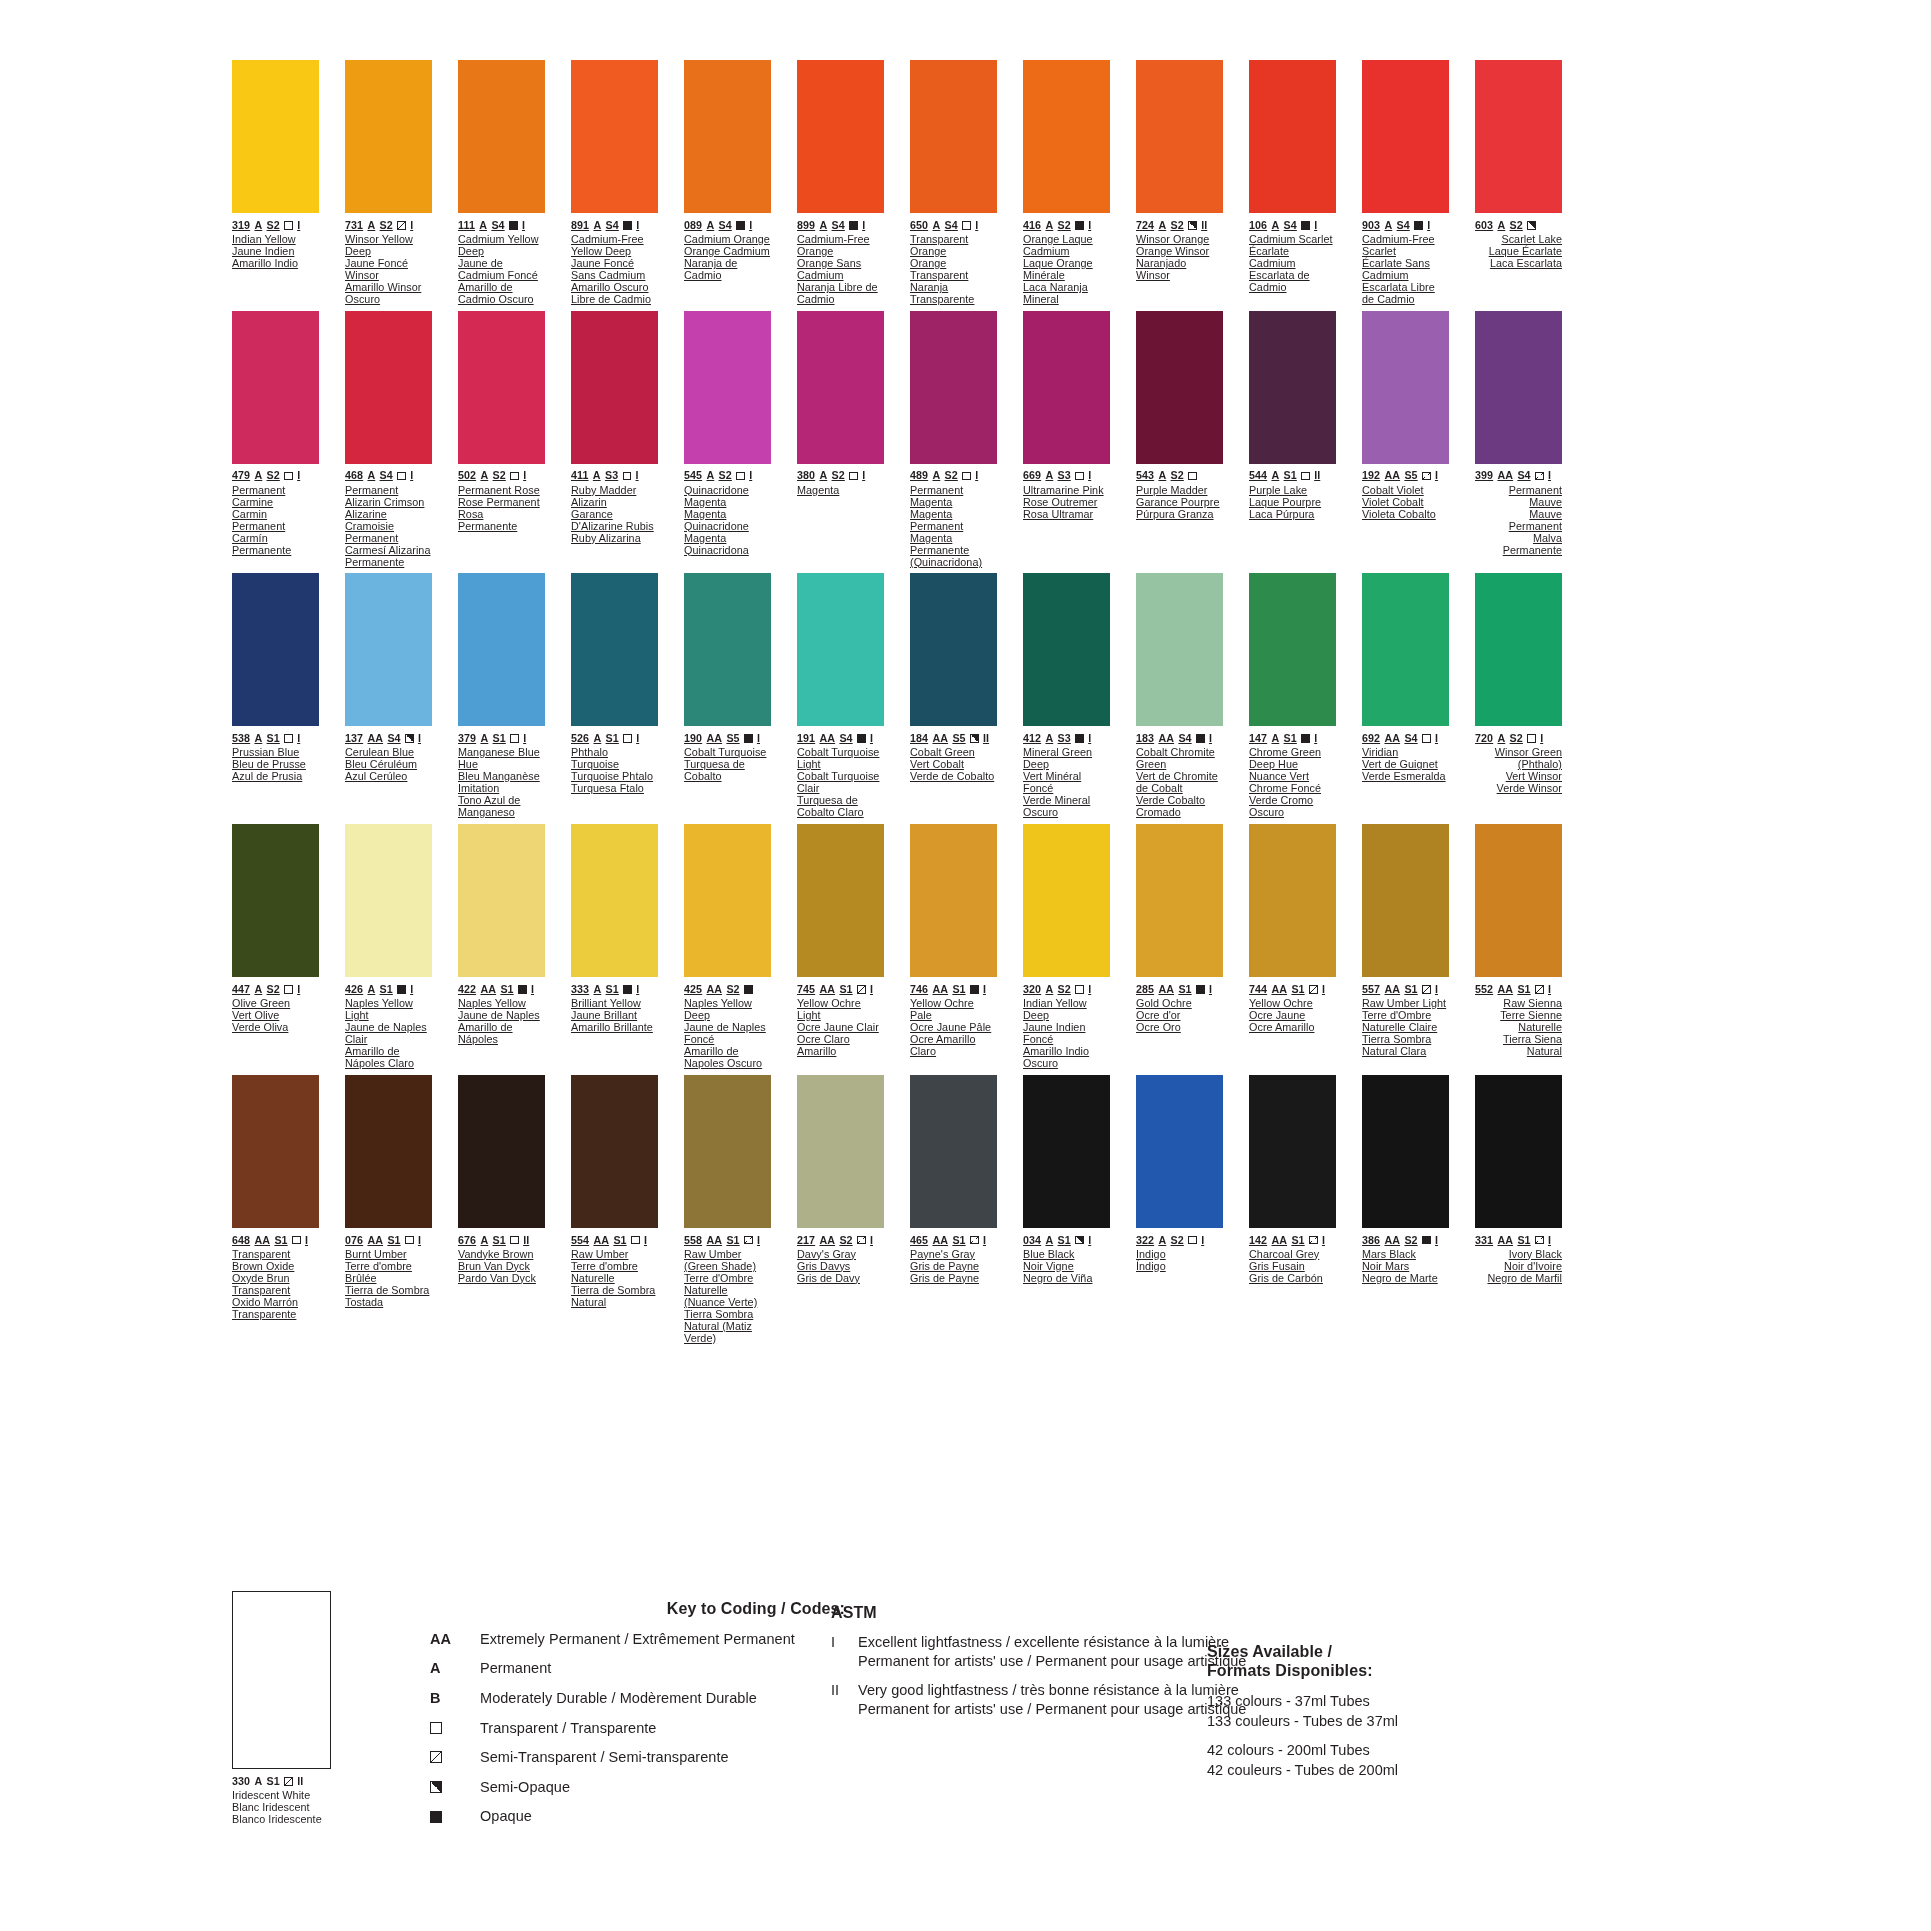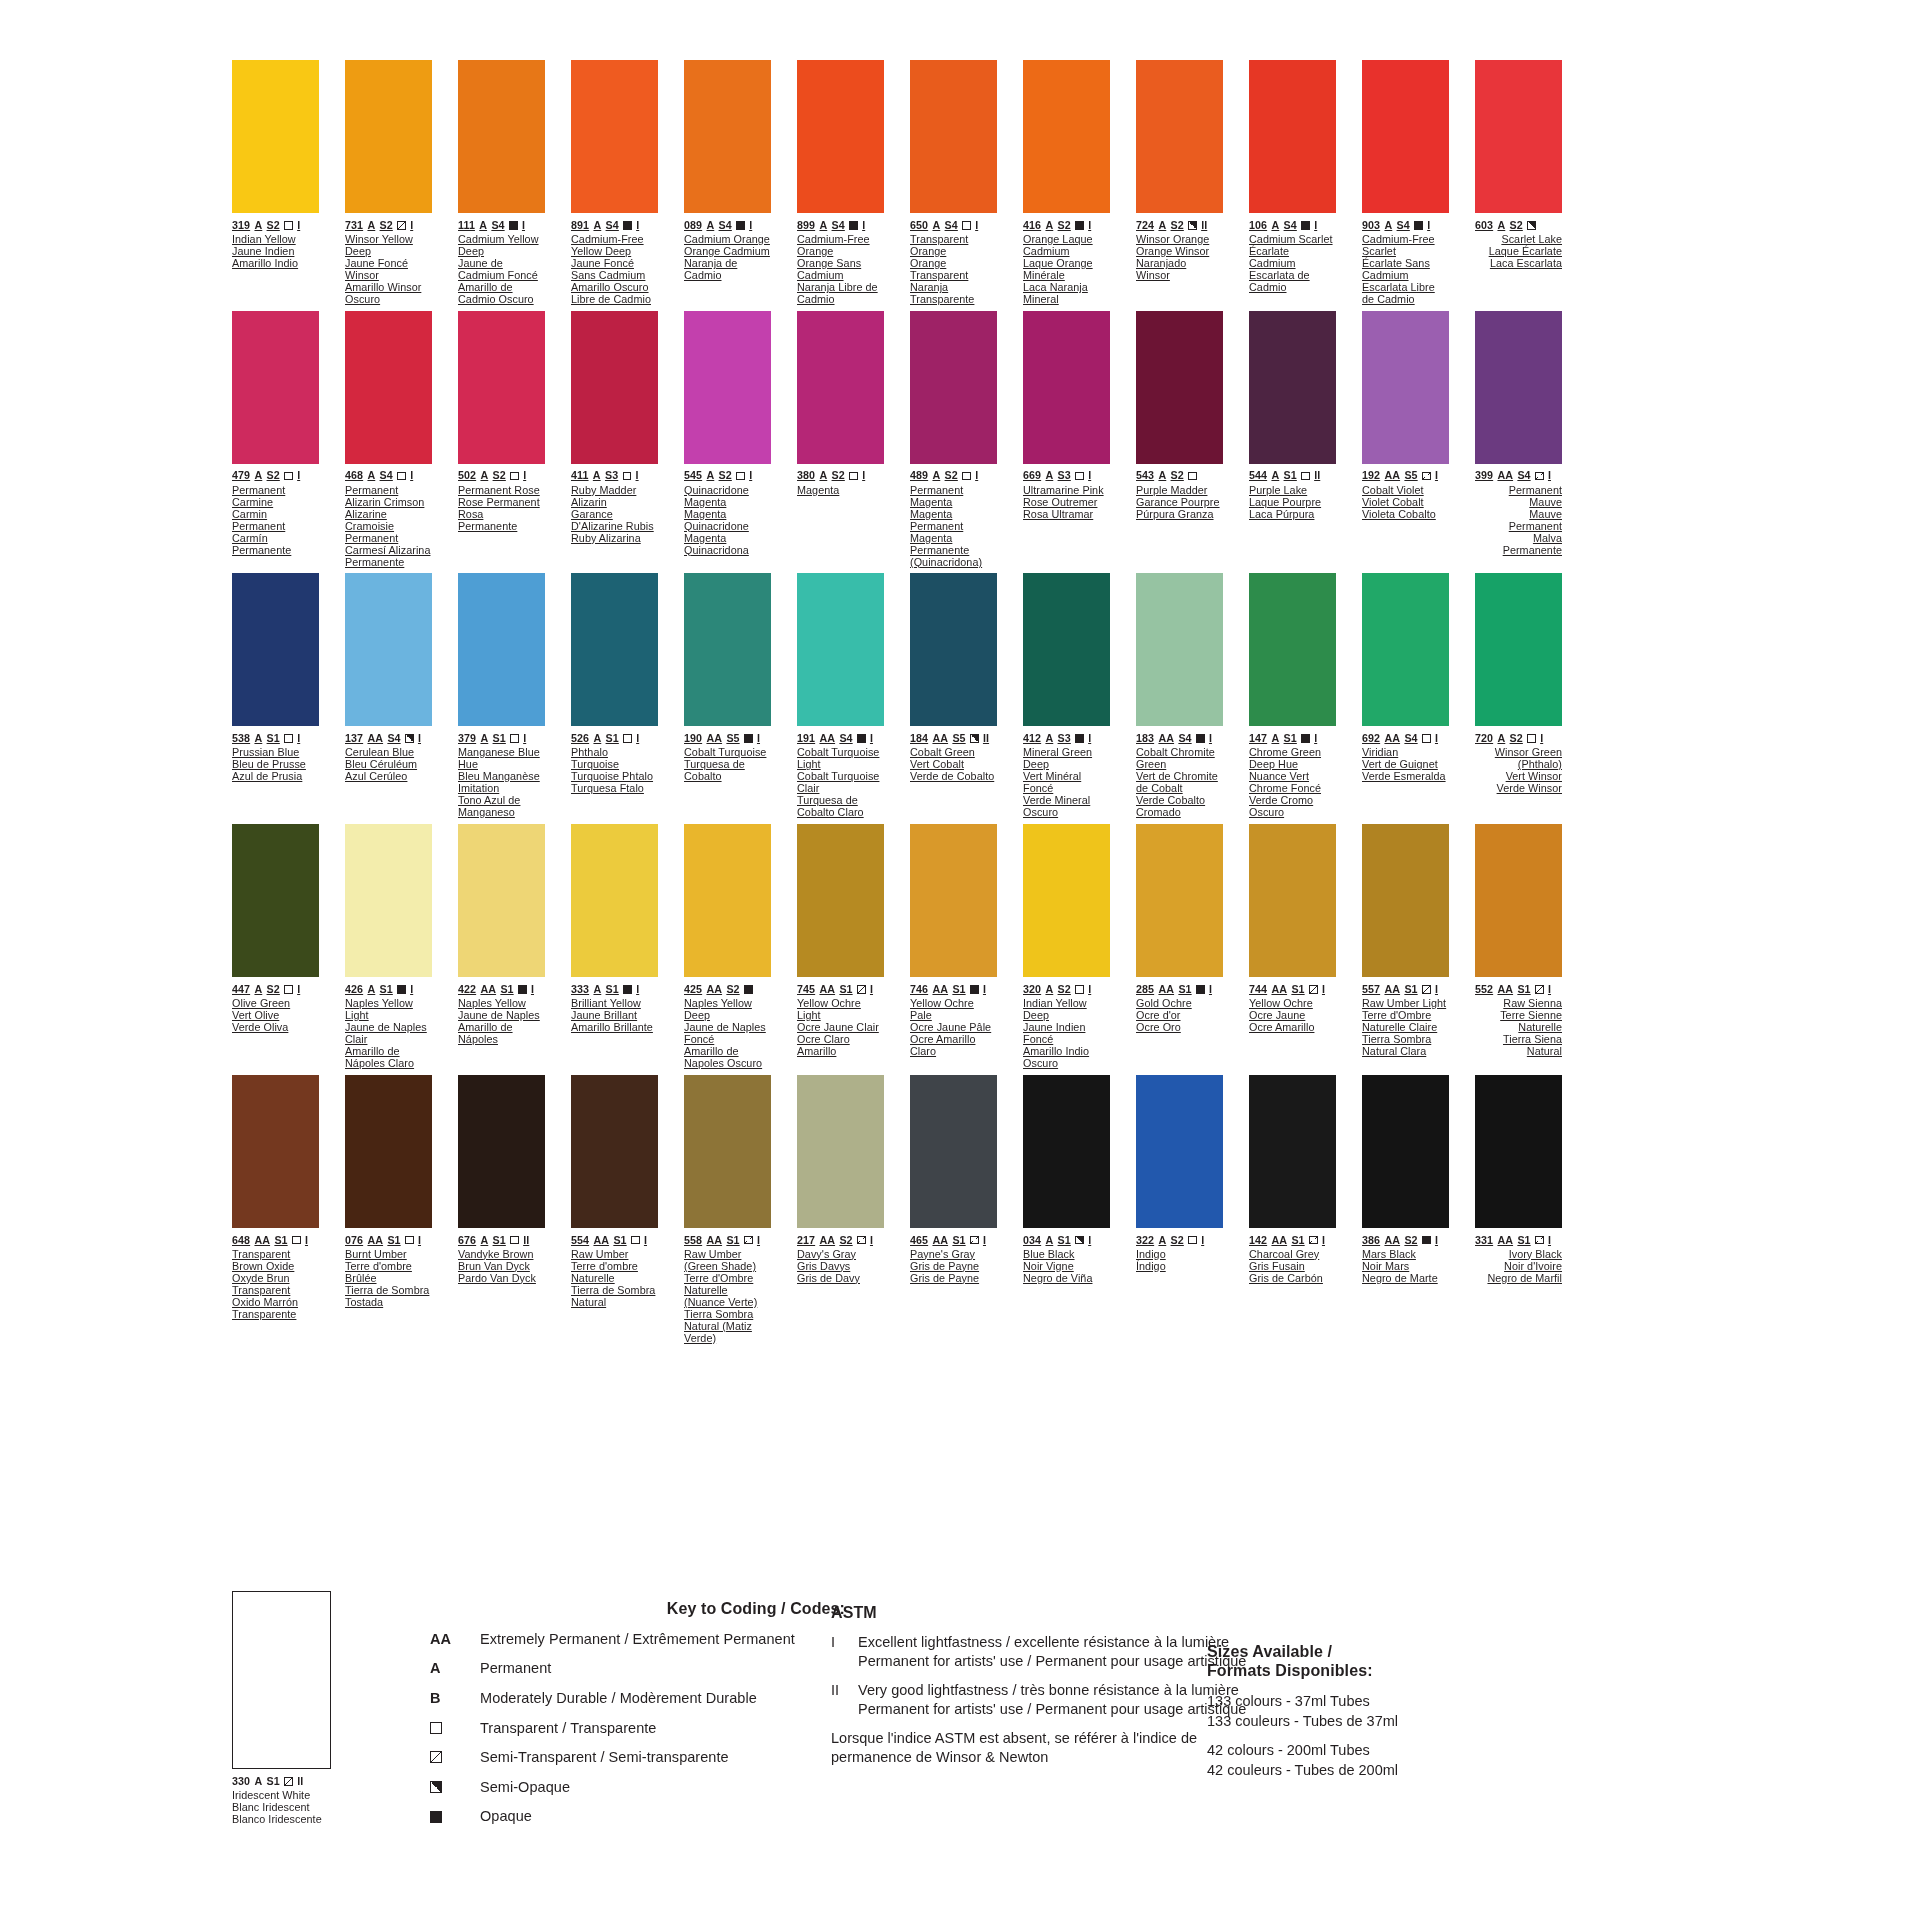--- a/index.html
+++ b/index.html
@@ -1076,24 +1076,20 @@
             </div>
           </div>
           <div class="astmrow">
             <div class="sym">II</div>
             <div class="txt">
               <div>Very good lightfastness / très bonne résistance à la lumière</div>
               <div>Permanent for artists' use / Permanent pour usage artistique</div>
             </div>
           </div>
         </div>
-      <div class="astmnote">
-        <div>Lorsque l'indice ASTM est absent, se référer à l'indice de</div>
-        <div>permanence de Winsor &amp; Newton</div>
-      </div>
     </div>
 
     <div class="sizecol">
       <div class="coltitle">
         <div>Sizes Available /</div>
         <div>Formats Disponibles:</div>
       </div>
       <div id="sizelist">
           <div class="sizeline">133 colours - 37ml Tubes</div>
           <div class="sizeline">133 couleurs - Tubes de 37ml</div>

